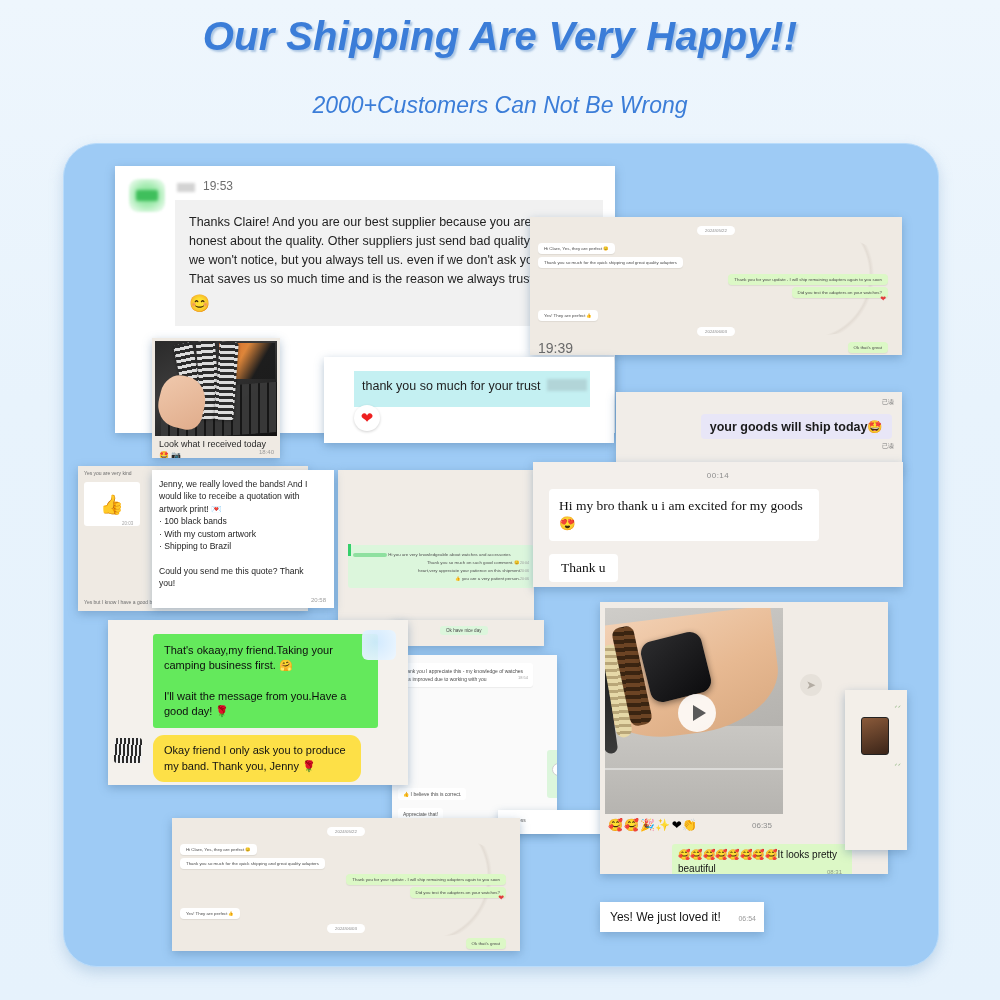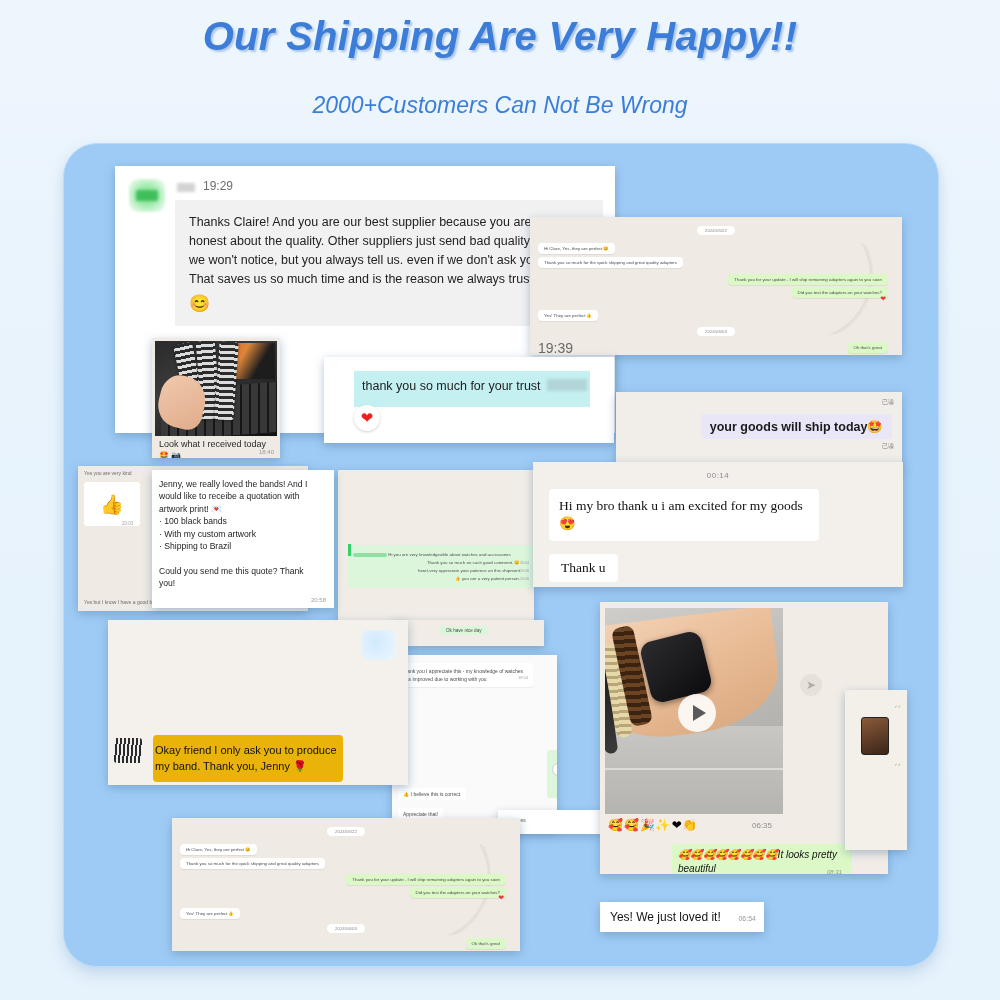--- a/index.html
+++ b/index.html
@@ -113,21 +113,21 @@
      font-family:"Liberation Serif",serif;font-size:13.5px;color:#101010;}
 
   
   #c-camp{left:108px;top:620px;width:300px;height:165px;background:#f4f1ec;}
   #c-camp .green{position:absolute;left:45px;top:14px;width:203px;background:#64e95c;border-radius:3px;padding:9px 11px;
      font-size:11px;color:#0d0d0d;line-height:1.38;}
   #c-camp .sticker{position:absolute;right:12px;top:10px;width:34px;height:30px;border-radius:6px;
      background:radial-gradient(circle at 40% 40%,#cfe9ff,#eef7ff);opacity:.95;}
   #c-camp .avat{position:absolute;left:6px;top:118px;width:28px;height:25px;border-radius:3px;
      background:repeating-linear-gradient(95deg,#efefef 0 2px,#2b2b2b 2px 4px);}
-  #c-camp .white{position:absolute;left:45px;top:115px;width:186px;background:#eab308;border-radius:4px;padding:8px 2px;
+  #c-camp .white{position:absolute;left:45px;top:115px;width:186px;background:#fde047;border-radius:11px;padding:8px 11px;
      font-size:11px;color:#111;line-height:1.42;}
 
   
   #c-pat{left:338px;top:470px;width:196px;height:160px;background:#f1ece6;}
   #c-pat .gbox{position:absolute;left:10px;top:75px;width:176px;background:#dcf6dc;border-radius:3px;padding:4px 5px;}
   #c-pat .row{font-size:4.4px;color:#4f4f4f;margin:3px 0;white-space:nowrap;}
   #c-pat .r-right{text-align:right;}
   #c-pat .tm{color:#9c9c9c;font-size:3.6px;}
   #c-pat .redact{display:inline-block;height:4px;width:34px;background:#8fe0a0;border-radius:2px;vertical-align:middle;}
   #c-pat .bar{position:absolute;left:10px;top:74px;width:2.5px;height:12px;background:#35cf6b;}
@@ -170,21 +170,21 @@
   #c-video .vid .strapC{position:absolute;left:-6px;top:54px;width:13px;height:92px;border-radius:7px;
      background:linear-gradient(180deg,#1c1c1c,#3a3a3a);transform:rotate(-8deg);}
   #c-video .play{position:absolute;left:78px;top:92px;width:38px;height:38px;border-radius:50%;background:rgba(255,255,255,.88);
      display:flex;align-items:center;justify-content:center;}
   #c-video .play:after{content:"";border-left:13px solid #5a5a5a;border-top:8px solid transparent;border-bottom:8px solid transparent;margin-left:4px;}
   #c-video .rx{position:absolute;left:8px;top:216px;font-size:12px;letter-spacing:1px;}
   #c-video .vtm{position:absolute;left:152px;top:219px;font-size:8px;color:#8d8d8d;}
   #c-video .fwd{position:absolute;left:200px;top:72px;width:22px;height:22px;border-radius:50%;background:#e6e1da;
      display:flex;align-items:center;justify-content:center;color:#b3aca3;font-size:12px;}
   #c-video .gmsg{position:absolute;left:72px;top:242px;width:168px;background:#dcf8c6;border-radius:3px;padding:4px 6px;
-     font-size:10px;color:#151515;line-height:1.35;font-style:italic;}
+     font-size:10px;color:#151515;line-height:1.35;}
   #c-video .gtm{position:absolute;right:10px;bottom:3px;font-size:6px;color:#8c9b86;}
 
   
   #c-loved{left:600px;top:886px;width:164px;height:30px;background:#fff;margin-top:16px;}
   #c-loved .t{position:absolute;left:10px;top:8px;font-size:12px;color:#141414;}
   #c-loved .tm{position:absolute;right:8px;top:13px;font-size:7px;color:#9a9a9a;}
 
   
   #c-strip{left:845px;top:690px;width:62px;height:160px;background:#f3efe9;}
   #c-strip .tk1{position:absolute;right:6px;top:14px;font-size:4px;color:#7aa86b;}
@@ -200,21 +200,21 @@
   <h2>2000+Customers Can Not Be Wrong</h2>
 </div>
 
 <div class="stage"></div>
 
 <div class="card" id="c-thanks">
   <div class="cyanstrip"></div>
   <div class="topbar"></div>
   <div class="avatar"></div>
   <div class="nmblur"></div>
-  <div class="time">19:29</div>
+  <div class="time">19:53</div>
   <div class="emoji-btn"></div>
   <div class="bubble">
     <span class="msg">Thanks Claire! And you are our best supplier because you are always honest about the quality. Other suppliers just send bad quality and hope we won't notice, but you always tell us. even if we don't ask you first. That saves us so much time and is the reason we always trust you</span>
     <span class="smile">😊</span>
   </div>
 </div>
 
 <div class="card" id="c-adapt1">
   <div class="adapt">
     <div class="watermark"></div>
@@ -305,20 +305,23 @@
   <div class="b2">👍 I believe this is correct.</div>
   <div class="b3">Appreciate that!</div>
 </div>
 
 <div class="card" id="c-bus">
   <div class="t">business</div>
   <div class="tm">18:56</div>
 </div>
 
 <div class="card" id="c-camp">
+  <div class="green" style="white-space:pre-line">That's okaay,my friend.Taking your camping business first. 🤗
+
+I'll wait the message from you.Have a good day! 🌹</div>
   <div class="sticker"></div>
   <div class="avat"></div>
   <div class="white">Okay friend I only ask you to produce my band. Thank you, Jenny 🌹</div>
 </div>
 
 <div class="card" id="c-video">
   <div class="vid">
     <div class="floor"></div>
     <div class="floorline"></div>
     <div class="arm"></div>

